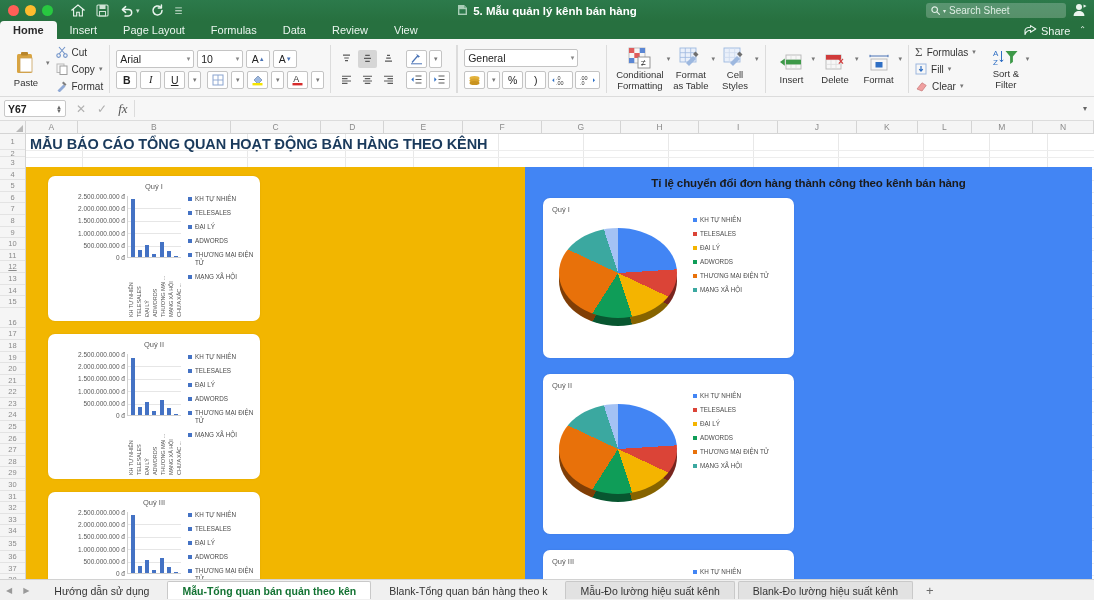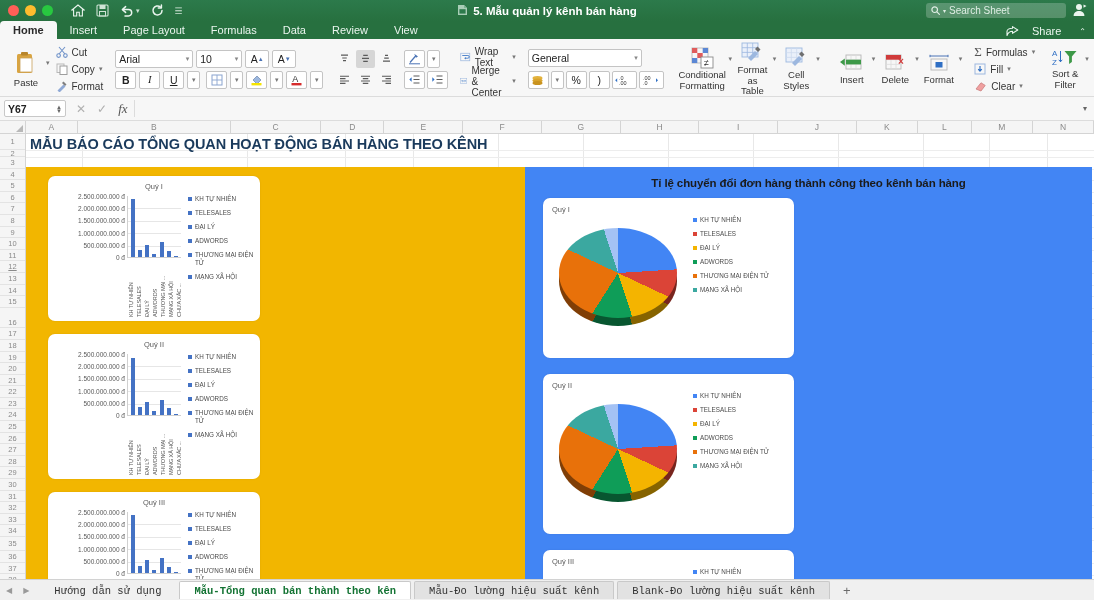--- a/index.html
+++ b/index.html
@@ -50,21 +50,21 @@
   .rtab{
     font-size:11px; color:#eaf5ee; padding:0 13px; height:18px;
     line-height:18px; cursor:default; white-space:nowrap;
   }
   .rtab.active{
     background:#f7f7f7; color:#2b2b2b; font-weight:bold;
     border-radius:4px 4px 0 0;
   }
   .share{
     margin-left:auto; margin-right:8px; color:#eaf5ee; font-size:11px;
-    display:flex; align-items:center; gap:13px; padding-bottom:2px;
+    display:flex; align-items:flex-start; gap:4px; padding-bottom:2px;
   }
 
   
   .ribbon{
     height:58px; background:#f7f7f7; border-bottom:1px solid #dcdcdc;
     display:flex; align-items:stretch; padding:2px 0 0 0;
   }
   .rgroup{ display:flex; align-items:center; padding:0 6px; height:56px; }
   .rsep{ width:1px; background:#dcdcdc; margin:4px 0; height:48px; }
   .btn-lg{
@@ -230,21 +230,20 @@
   .sheetbar{
     height:21px; background:#f0f0f0; border-top:1px solid #d2d2d2;
     display:flex; align-items:center; gap:0; padding-left:6px;
   }
   .navarrows{ display:flex; gap:11px; color:#9a9a9a; font-size:8px; padding-right:10px;}
   .stab{
     height:18px; line-height:18px; padding:0 14px; font-size:10.5px;
     color:#333; background:#e2e2e2; border:1px solid #c9c9c9;
     border-bottom:none; border-radius:2px 2px 0 0; margin-right:3px;
     white-space:nowrap;
-    font-family:Liberation Mono, monospace;
   }
   .stab.plain{ background:transparent; border-color:transparent; }
   .stab.active{
     background:#ffffff; color:#137333; font-weight:bold;
     border-color:#c9c9c9;
   }
   .addsheet{ color:#6b6b6b; font-size:13px; padding:0 10px; }
 </style>
 </head>
 <body>
@@ -479,42 +478,20 @@
             <svg width="13" height="11" viewBox="0 0 13 11">
               <path d="M5.5 2h6M5.5 5.5h6M5.5 9h6" stroke="#5a5a5a" stroke-width="1.1"></path>
               <path d="M1.3 3.2l2.3 2.3-2.3 2.3z" fill="#2f6fc4"></path>
             </svg>
           </div>
       </div>
     </div>
   </div>
   <div class="rsep"></div>
 
-  <div class="rgroup">
-    <div style="display:flex;flex-direction:column;justify-content:center;gap:5px;">
-      <div class="wraprow">
-        <svg width="14" height="12" viewBox="0 0 14 12">
-            <rect x="1" y="1" width="12" height="10" fill="none" stroke="#9db8df" stroke-width="1"></rect>
-            <path d="M3 4h7.5a1.8 1.8 0 0 1 0 3.6H6.5" stroke="#2f6fc4" stroke-width="1.1" fill="none"></path>
-            <path d="M7.6 6l-1.8 1.6 1.8 1.6z" fill="#2f6fc4"></path>
-          </svg>
-        <span>Wrap Text</span>
-        <span class="caret">▾</span>
-      </div>
-      <div class="wraprow">
-        <svg width="14" height="12" viewBox="0 0 14 12">
-            <rect x="1" y="1" width="12" height="10" fill="none" stroke="#9db8df" stroke-width="1"></rect>
-            <path d="M3.4 6h7.2" stroke="#2f6fc4" stroke-width="1"></path>
-            <path d="M4.6 4.6L3.2 6l1.4 1.4M9.4 4.6L10.8 6 9.4 7.4" stroke="#2f6fc4" stroke-width="1" fill="none"></path>
-          </svg>
-        <span>Merge &amp; Center</span>
-        <span class="caret">▾</span>
-      </div>
-    </div>
-  </div>
   <div class="rsep"></div>
 
   <div class="rgroup">
     <div style="display:flex;flex-direction:column;justify-content:center;gap:4px;">
       <div class="ctrl numfmt">
         <span>General</span>
         <span class="dd">▾</span>
       </div>
       <div class="alignrow">
         <div class="sqbtn">
@@ -1199,17 +1176,18 @@
     </div>
   </div>
 </div>
 
 <div class="sheetbar">
   <div class="navarrows">
     <span>◀</span>
     <span>▶</span>
   </div>
   <div class="stab plain">Hướng dẫn sử dụng</div>
-  <div class="stab active">Mẫu-Tổng quan bán thành theo kên</div>
+  <div class="stab active">Mẫu-Tổng quan bán quản theo kên</div>
+  <div class="stab plain">Blank-Tổng quan bán hàng theo k</div>
   <div class="stab">Mẫu-Đo lường hiệu suất kênh</div>
   <div class="stab">Blank-Đo lường hiệu suất kênh</div>
   <div class="addsheet">+</div>
 </div>
 
 </body></html>

